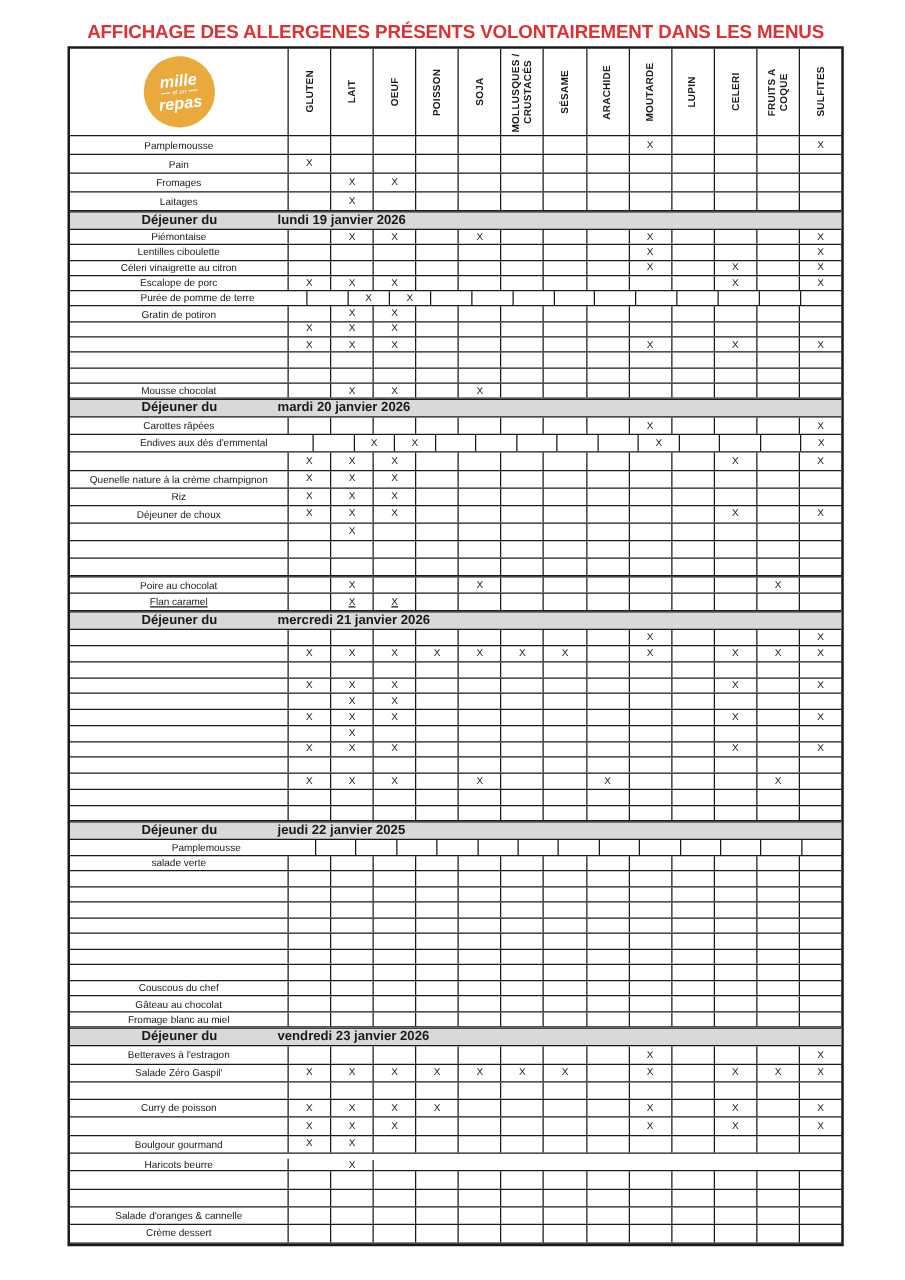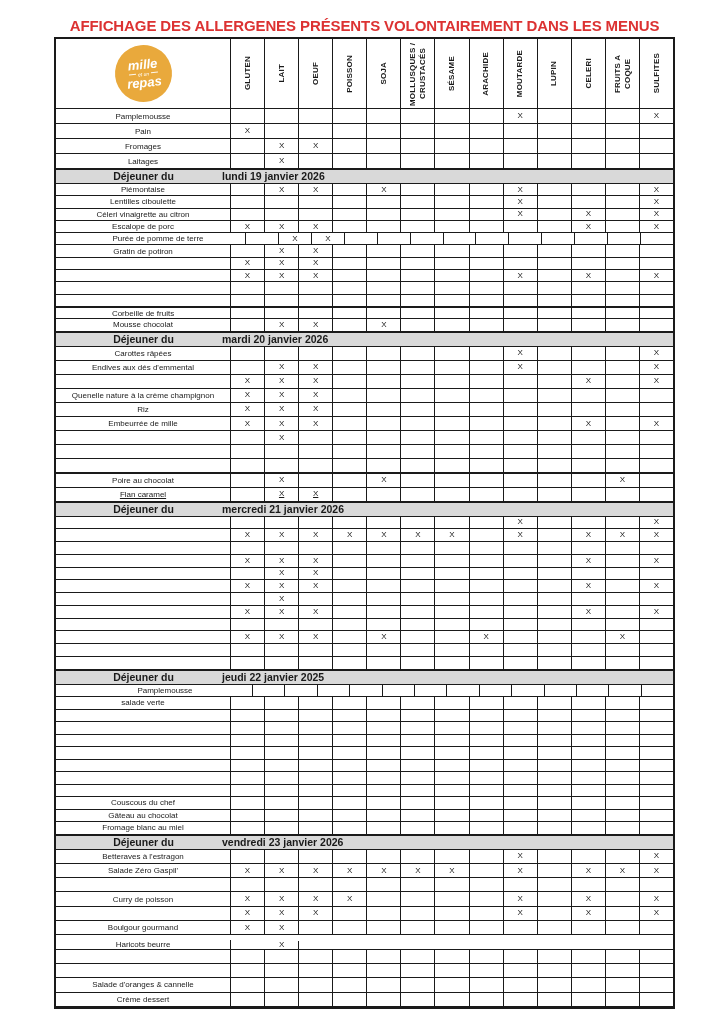--- a/index.html
+++ b/index.html
@@ -347,36 +347,20 @@
         <div class="mark-cell"></div>
         <div class="mark-cell"></div>
         <div class="mark-cell"></div>
         <div class="mark-cell"></div>
         <div class="mark-cell"></div>
         <div class="mark-cell"></div>
         <div class="mark-cell"></div>
         <div class="mark-cell"></div>
         <div class="mark-cell"></div>
       </div>
-      <div class="row thick-top" style="height: 12.3px;">
-        <div class="name-cell">Corbeille de fruits</div>
-        <div class="mark-cell"></div>
-        <div class="mark-cell"></div>
-        <div class="mark-cell"></div>
-        <div class="mark-cell"></div>
-        <div class="mark-cell"></div>
-        <div class="mark-cell"></div>
-        <div class="mark-cell"></div>
-        <div class="mark-cell"></div>
-        <div class="mark-cell"></div>
-        <div class="mark-cell"></div>
-        <div class="mark-cell"></div>
-        <div class="mark-cell"></div>
-        <div class="mark-cell"></div>
-      </div>
       <div class="row" style="height: 12.3px;">
         <div class="name-cell">Mousse chocolat</div>
         <div class="mark-cell"></div>
         <div class="mark-cell">X</div>
         <div class="mark-cell">X</div>
         <div class="mark-cell"></div>
         <div class="mark-cell">X</div>
         <div class="mark-cell"></div>
         <div class="mark-cell"></div>
         <div class="mark-cell"></div>
@@ -399,21 +383,21 @@
         <div class="mark-cell"></div>
         <div class="mark-cell"></div>
         <div class="mark-cell"></div>
         <div class="mark-cell"></div>
         <div class="mark-cell">X</div>
         <div class="mark-cell"></div>
         <div class="mark-cell"></div>
         <div class="mark-cell"></div>
         <div class="mark-cell">X</div>
       </div>
-      <div class="row" style="height: 14.1px;">
+      <div class="row" style="height: 14.1px; padding-left: 20px;">
         <div class="name-cell">Endives aux dés d'emmental</div>
         <div class="mark-cell"></div>
         <div class="mark-cell">X</div>
         <div class="mark-cell">X</div>
         <div class="mark-cell"></div>
         <div class="mark-cell"></div>
         <div class="mark-cell"></div>
         <div class="mark-cell"></div>
         <div class="mark-cell"></div>
         <div class="mark-cell">X</div>
@@ -464,21 +448,21 @@
         <div class="mark-cell"></div>
         <div class="mark-cell"></div>
         <div class="mark-cell"></div>
         <div class="mark-cell"></div>
         <div class="mark-cell"></div>
         <div class="mark-cell"></div>
         <div class="mark-cell"></div>
         <div class="mark-cell"></div>
       </div>
       <div class="row" style="height: 14.1px;">
-        <div class="name-cell">Embeurrée de mille</div>
+        <div class="name-cell">Déjeuner de choux</div>
         <div class="mark-cell">X</div>
         <div class="mark-cell">X</div>
         <div class="mark-cell">X</div>
         <div class="mark-cell"></div>
         <div class="mark-cell"></div>
         <div class="mark-cell"></div>
         <div class="mark-cell"></div>
         <div class="mark-cell"></div>
         <div class="mark-cell"></div>
         <div class="mark-cell"></div>

